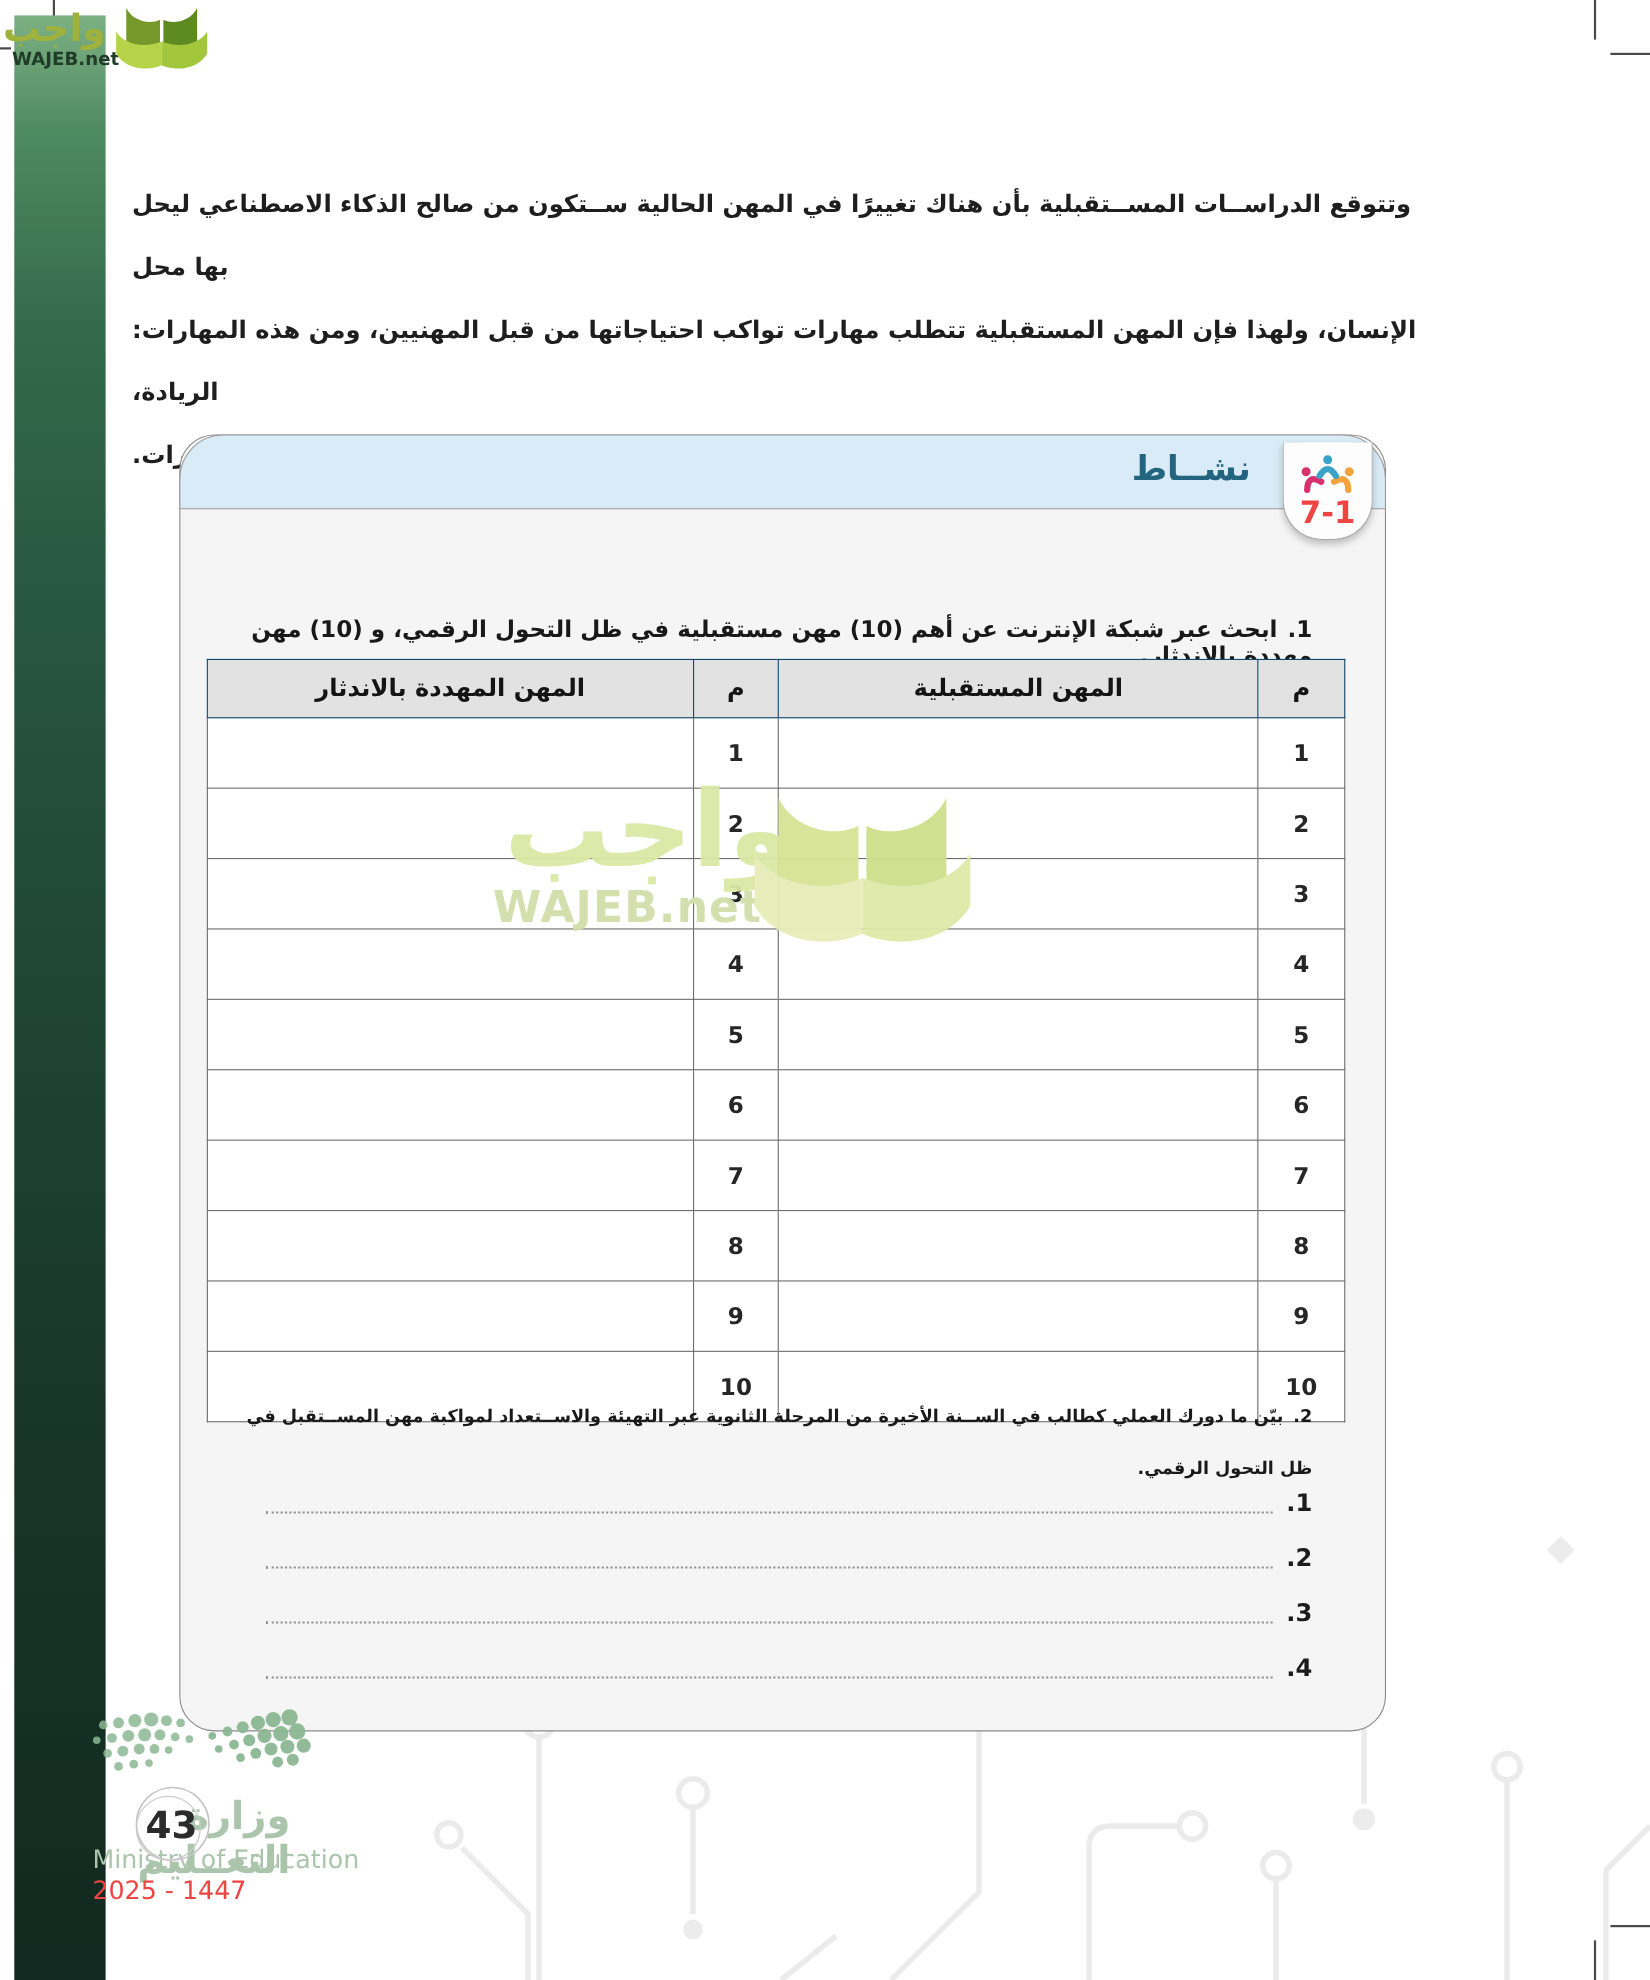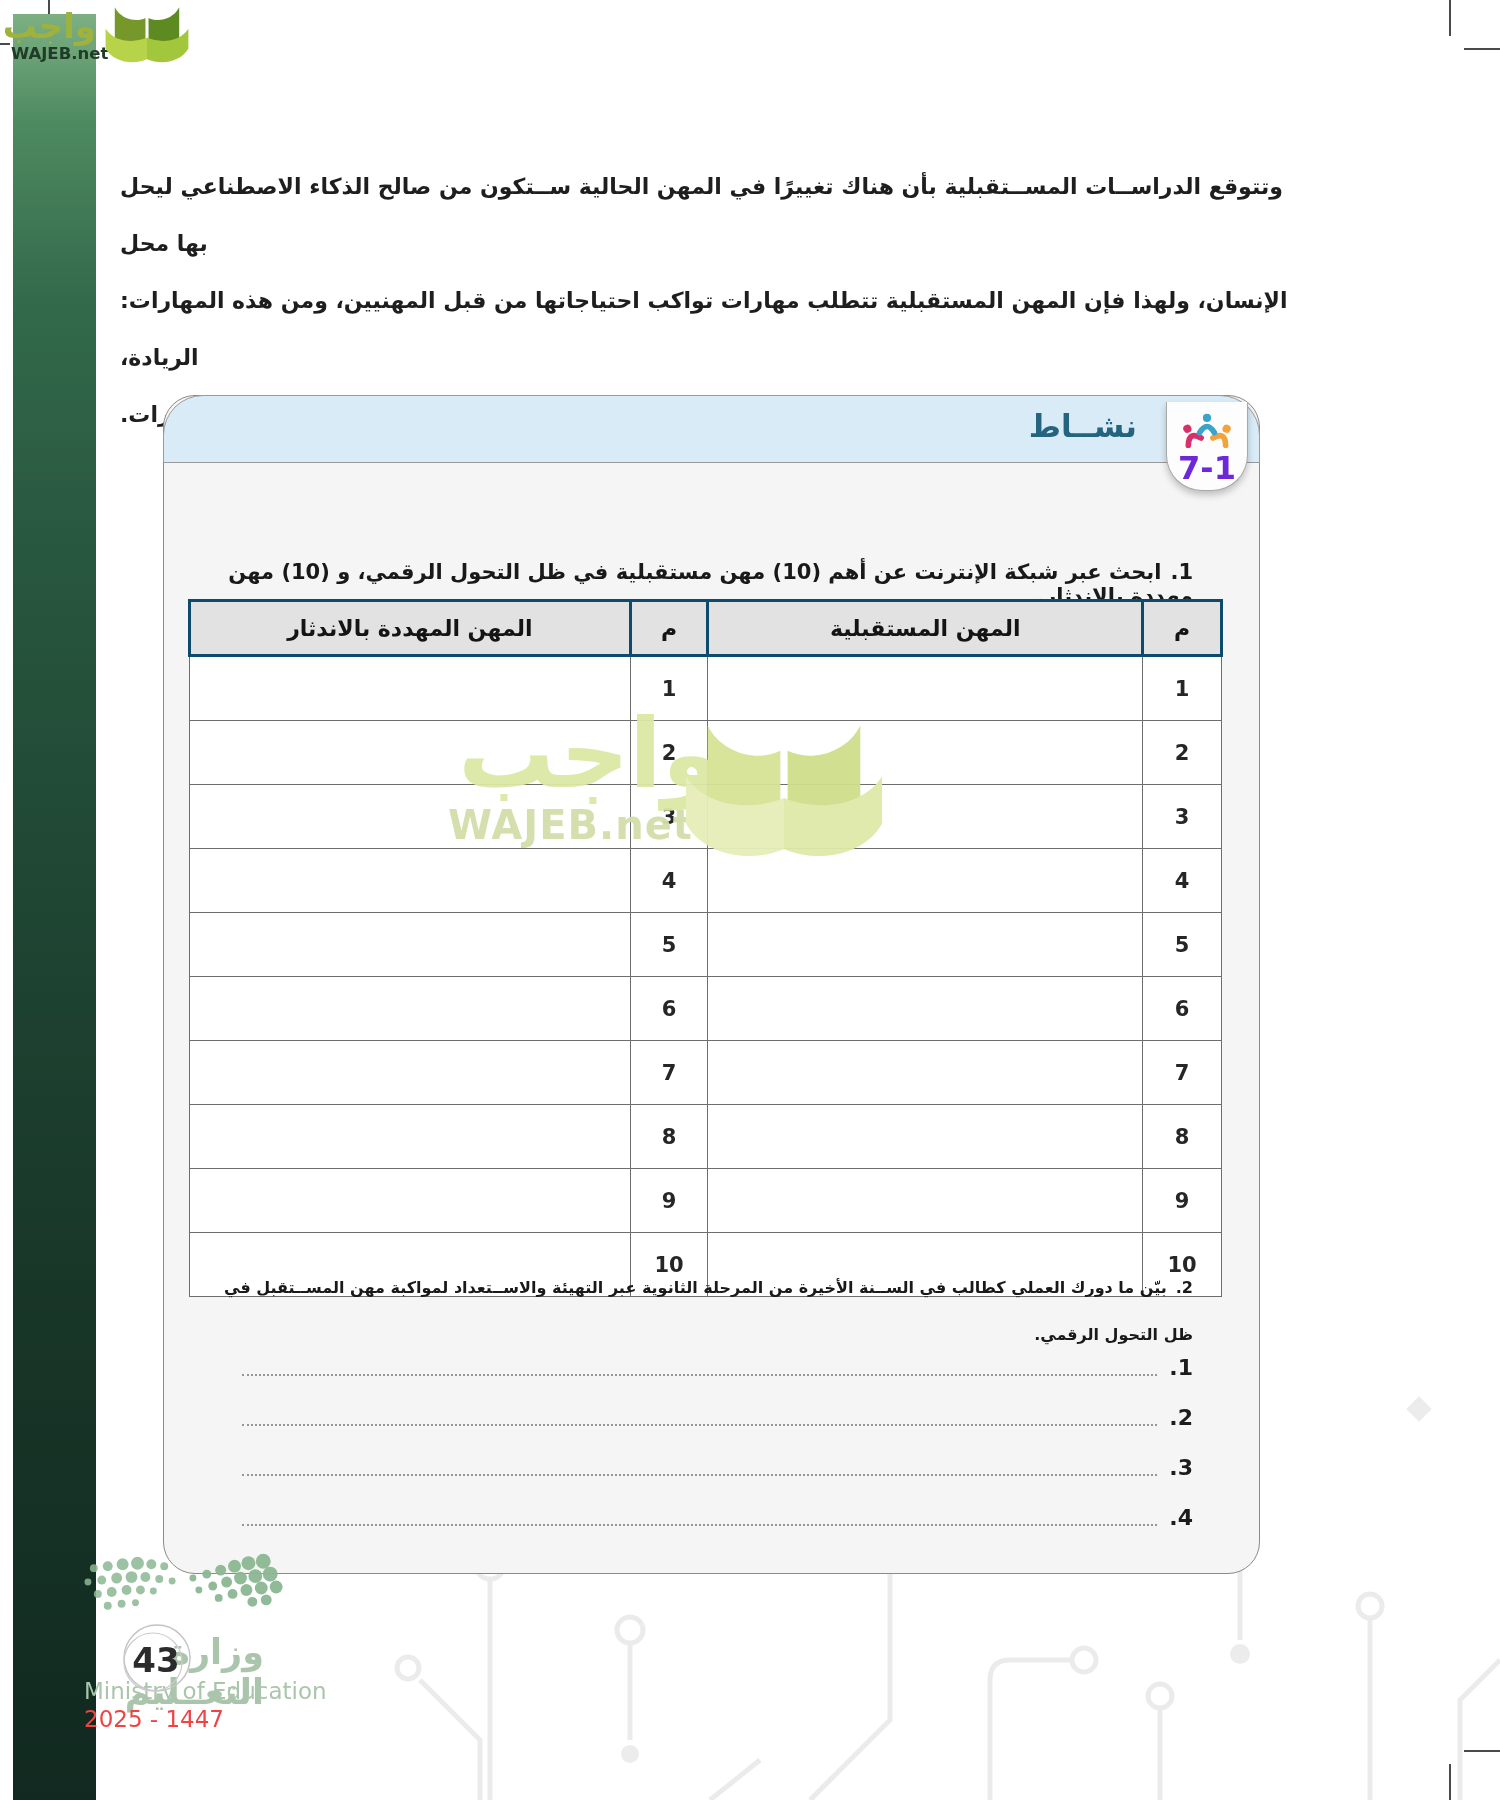--- a/index.html
+++ b/index.html
@@ -26,27 +26,27 @@
   .activity-box{position:absolute;left:163px;top:395px;width:1095px;height:1177px;
     background:#f5f5f5;border:1px solid #8a8a8a;border-radius:32px;}
   .activity-header{position:absolute;left:-1px;top:-1px;width:1095px;height:66px;
     background:#d9ebf7;border:1px solid #9a9a9a;border-radius:40px 40px 0 0;}
   .activity-title{position:absolute;right:122px;top:12px;font-size:31px;font-weight:bold;
     color:#23647e;direction:rtl;}
   .badge{position:absolute;left:1002px;top:6px;width:80px;height:88px;background:#fdfdfd;
     border:1px solid #a8a8a8;border-top:none;border-radius:0 0 36px 36px;
     box-shadow:0 4px 7px rgba(0,0,0,0.22);text-align:center;z-index:3;}
   .badge svg{display:block;margin:11px auto 0 auto;}
-  .badge-num{font-size:32px;font-weight:bold;color:#6d28d9;margin-top:0px;}
+  .badge-num{font-size:28px;font-weight:bold;color:#ef4444;margin-top:0px;}
 
   .q1{position:absolute;right:66px;top:164px;direction:rtl;font-size:21px;font-weight:bold;color:#191919;}
   .q1 .qnum{margin-left:9px;}
 
   .act-table{position:absolute;right:36px;top:203px;width:1035px;border-collapse:collapse;direction:rtl;}
-  .act-table th{height:50px;background:#e2e2e2;border:3px solid #0c4a6e;
+  .act-table th{height:50px;background:#e2e2e2;border:1px solid #0c4a6e;
     font-size:22px;font-weight:bold;color:#141414;text-align:center;}
   .act-table td{height:61px;border:1px solid #6d6d6d;background:#ffffff;}
   .act-table td.num{text-align:center;font-weight:bold;font-size:21px;color:#262626;}
   .c-n1{width:79px;} .c-w1{width:436px;} .c-n2{width:78px;} .c-w2{width:442px;}
 
   .q2{position:absolute;right:66px;left:60px;top:868px;direction:rtl;text-align:right;
     font-size:16px;font-weight:bold;color:#191919;line-height:47px;}
   .q2 .qnum{margin-left:9px;}
 
   .answers{position:absolute;top:935px;right:66px;left:78px;}

